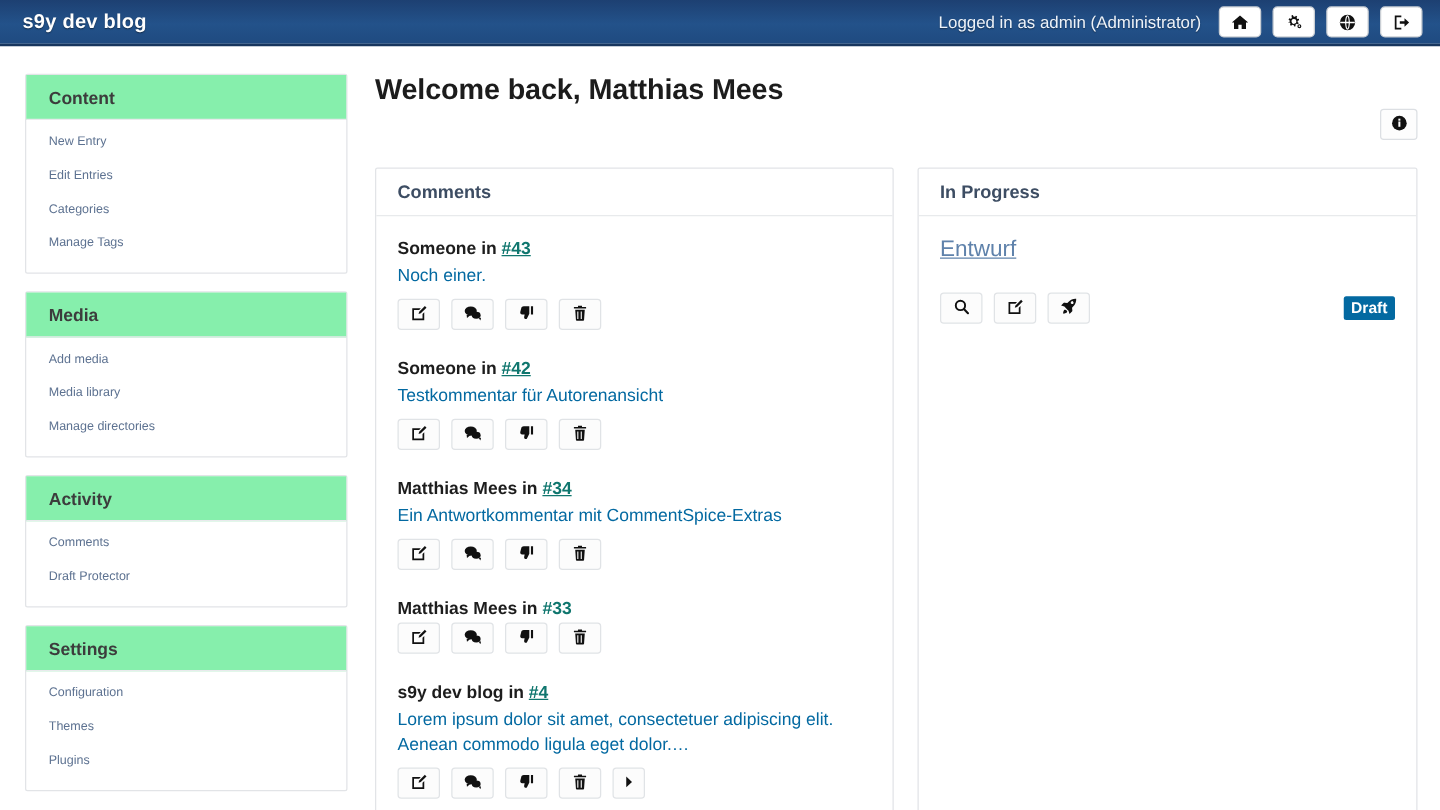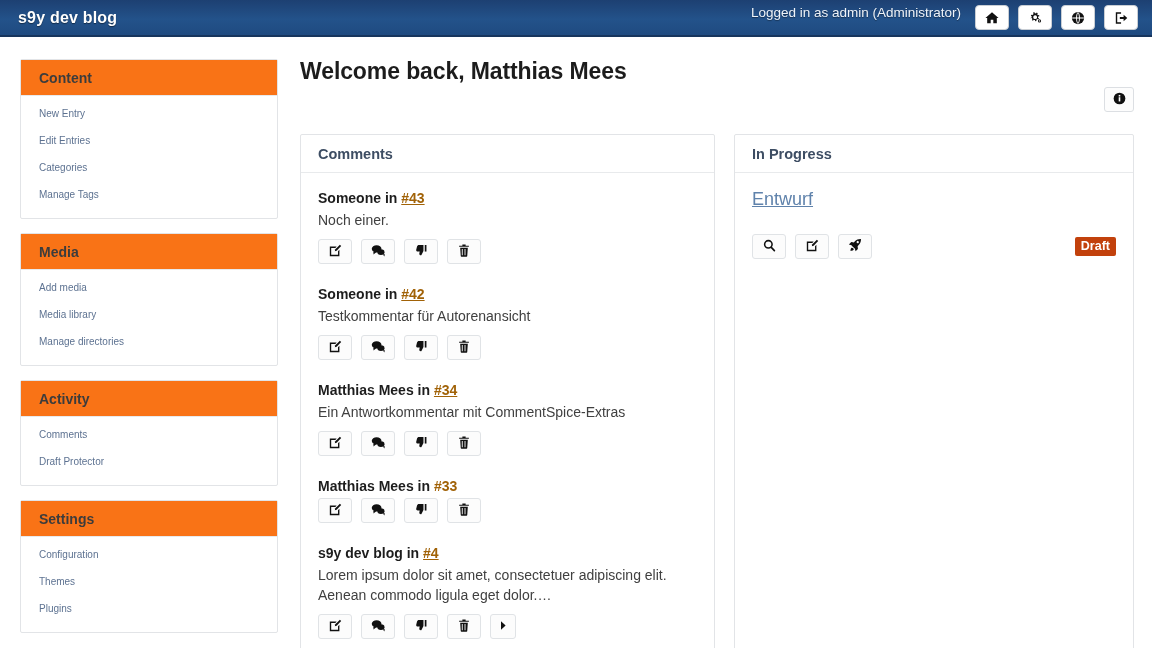--- a/index.html
+++ b/index.html
@@ -29,20 +29,21 @@
     color: #ffffff;
     font-size: 16px;
     font-weight: bold;
     letter-spacing: .2px;
     text-shadow: 0 1px 1px rgba(0,0,0,.45);
     flex: 0 0 auto;
   }
   .topbar-right {
     margin-left: auto;
     display: flex;
+    align-items: center;
     gap: 9px;
   }
   .login-status {
     color: #eef3f9;
     font-size: 13.5px;
     margin-right: 5px;
     text-shadow: 0 1px 1px rgba(0,0,0,.4);
     white-space: nowrap;
   }
   .topbtn {
@@ -70,21 +71,21 @@
     border: 1px solid #e2e4e7;
     border-radius: 2px;
     margin-bottom: 14px;
   }
   .panel-head {
     padding: 10px 14px 9px 18px;
     border-bottom: 1px solid #e8eaec;
     font-weight: bold;
     font-size: 14px;
     color: #3c3c3c;
-    background: #f97316;
+    background: #86efac;
   }
   .panel-body { padding: 4px 0 10px 0; }
 
   .nav-link {
     display: block;
     padding: 5px 14px 5px 18px;
     color: #5d7291;
     text-decoration: none;
     font-size: 10px;
     line-height: 17px;
@@ -143,29 +144,29 @@
   .comment { margin-bottom: 21px; }
   .comment:last-child { margin-bottom: 4px; }
   .comment-title {
     font-weight: bold;
     font-size: 14px;
     color: #1d1d1d;
     margin-bottom: 3px;
     line-height: 18px;
   }
   .comment-title .entry-link {
-    color: #a16207;
+    color: #0f766e;
     text-decoration: underline;
     font-weight: bold;
     cursor: pointer;
   }
   .comment-title .entry-link.plain { text-decoration: none; }
   .comment-text {
     font-size: 14px;
-    color: #404040;
+    color: #0369a1;
     line-height: 20px;
     margin-bottom: 9px;
     max-width: 350px;
   }
   .btn-row { display: flex; gap: 9px; }
   .act-btn {
     width: 34px; height: 25px;
     background: #fcfcfc;
     border: 1px solid #e0e3e6;
     border-radius: 3px;
@@ -181,21 +182,21 @@
     display: inline-block;
     color: #5f82ab;
     text-decoration: underline;
     font-size: 18px;
     margin-bottom: 24px;
     cursor: pointer;
   }
   .progress-row { display: flex; align-items: center; gap: 9px; }
   .badge-draft {
     margin-left: auto;
-    background: #c2410c;
+    background: #0369a1;
     color: #ffffff;
     font-weight: bold;
     font-size: 12.5px;
     padding: 2px 6px 3px 6px;
     border-radius: 2px;
     line-height: 14px;
   }
   .progress-pad { height: 392px; }
 </style>
 </head>

